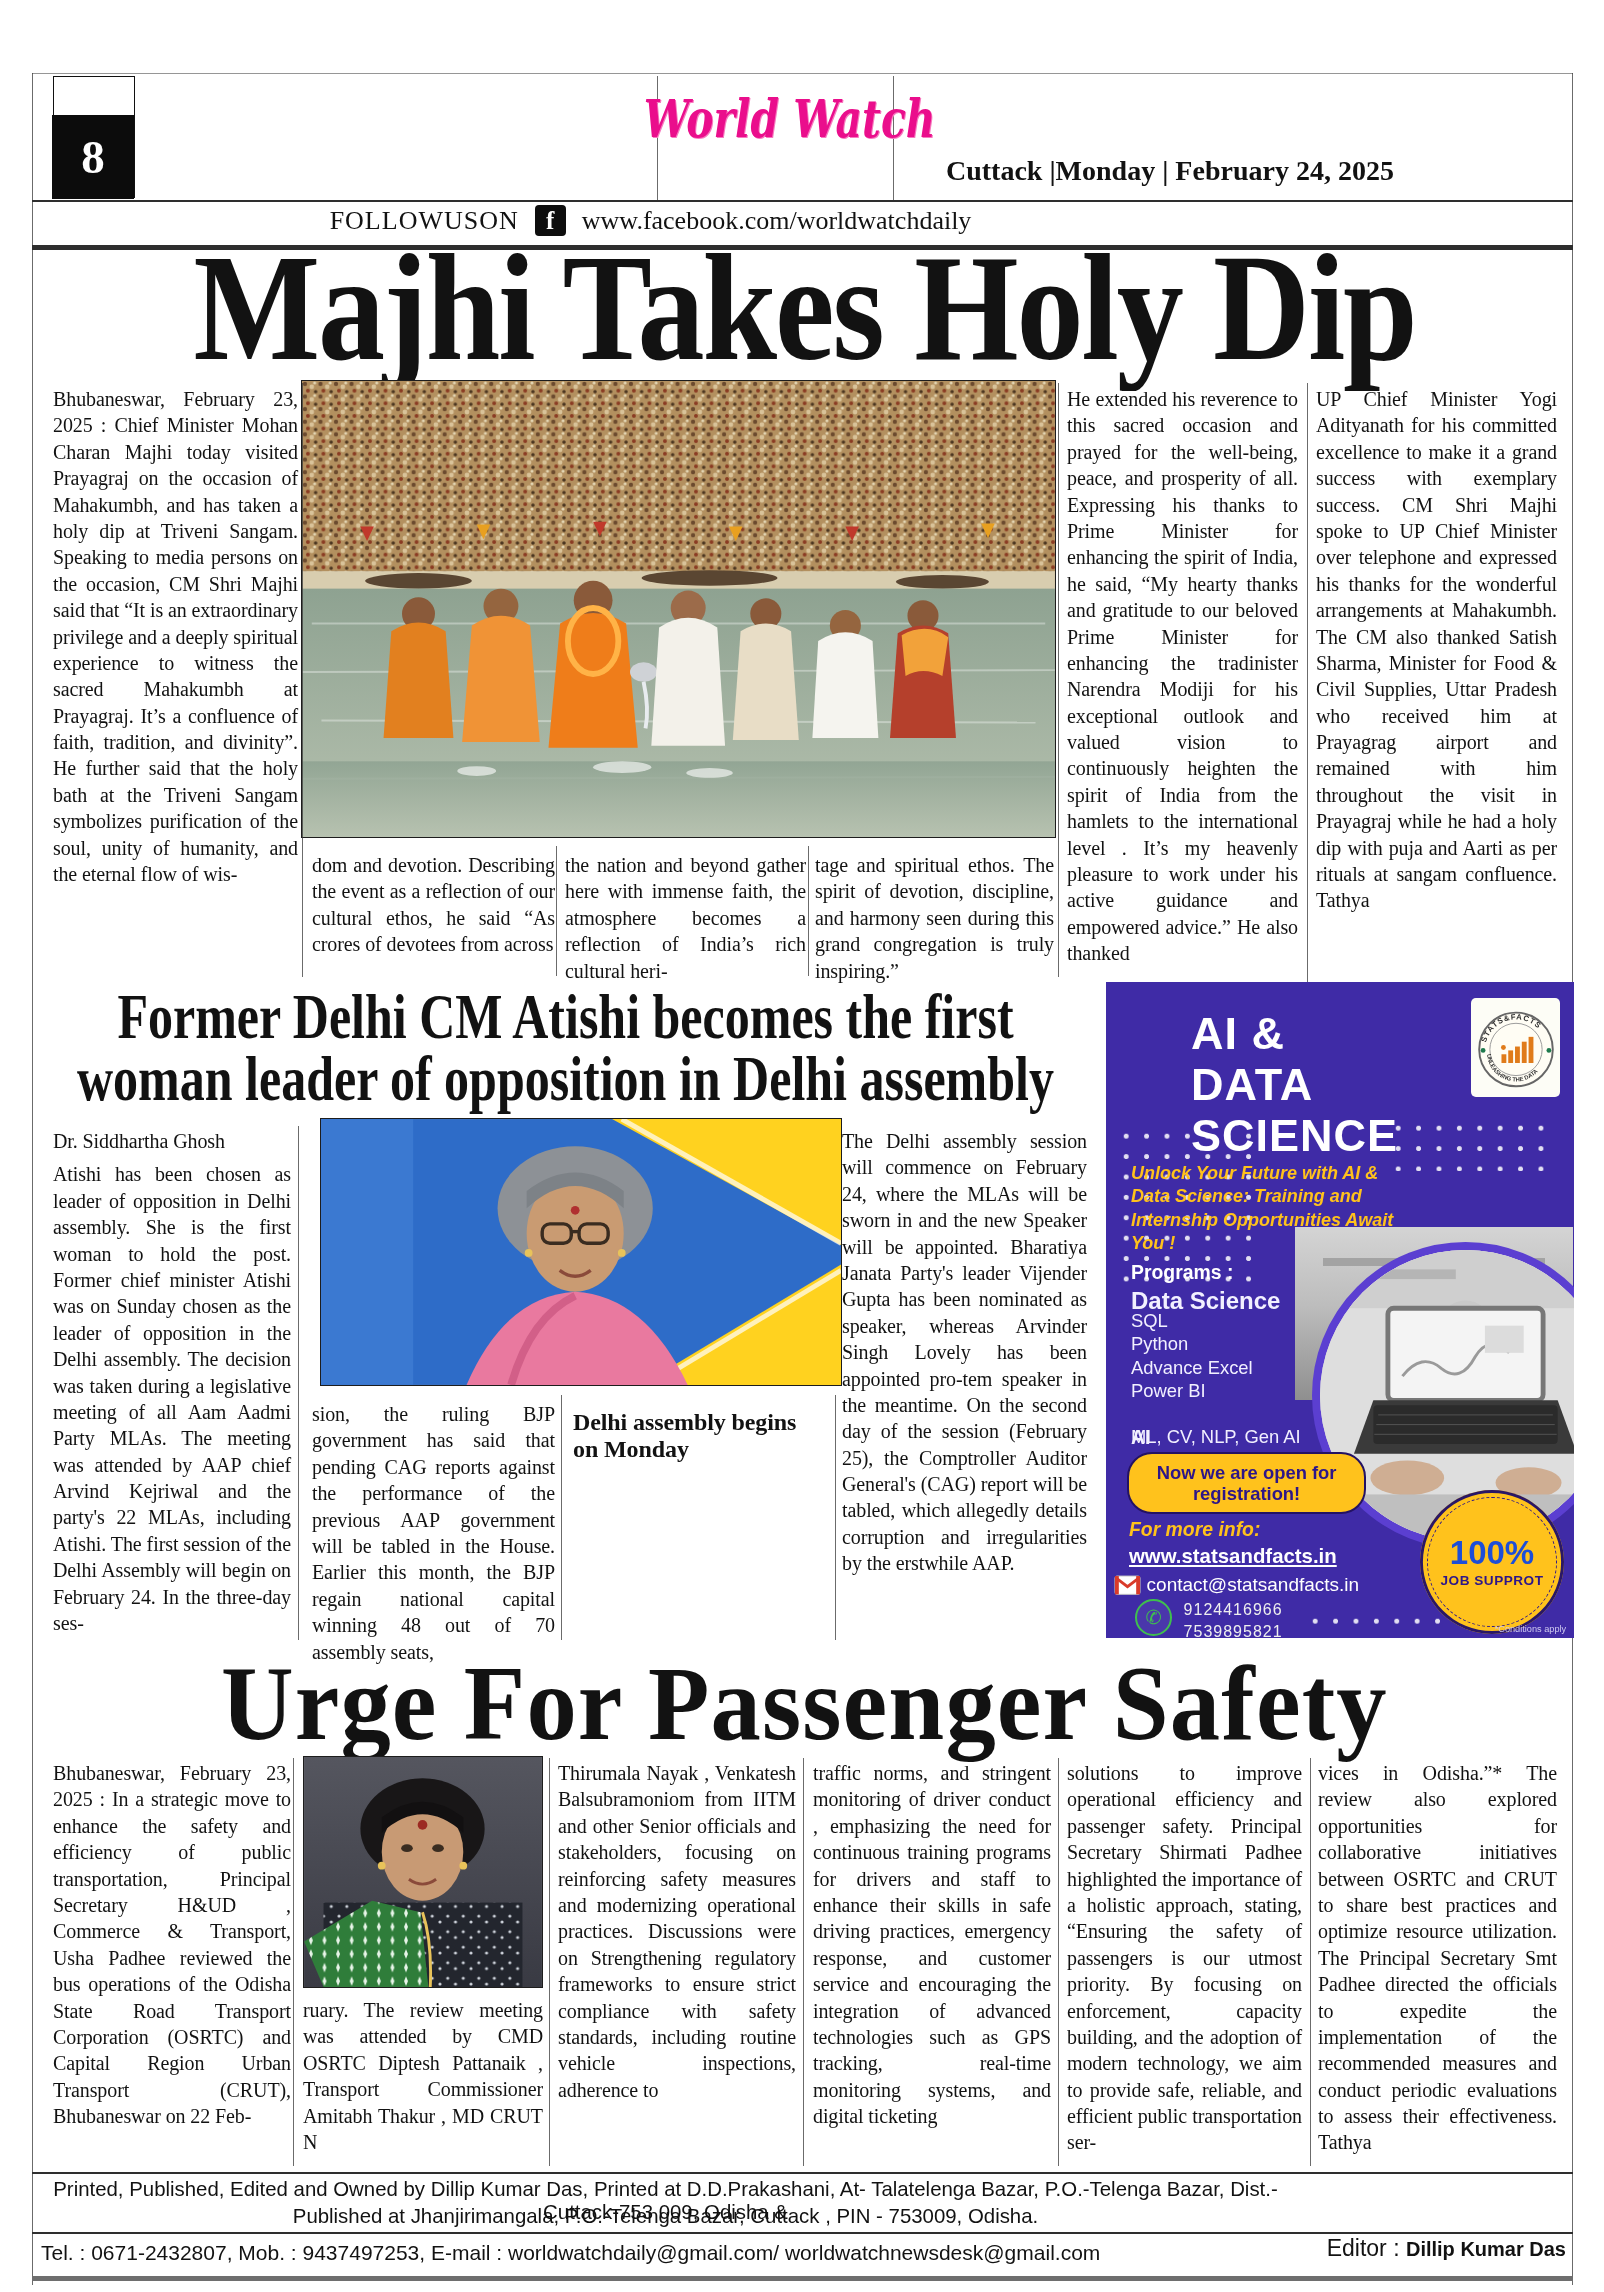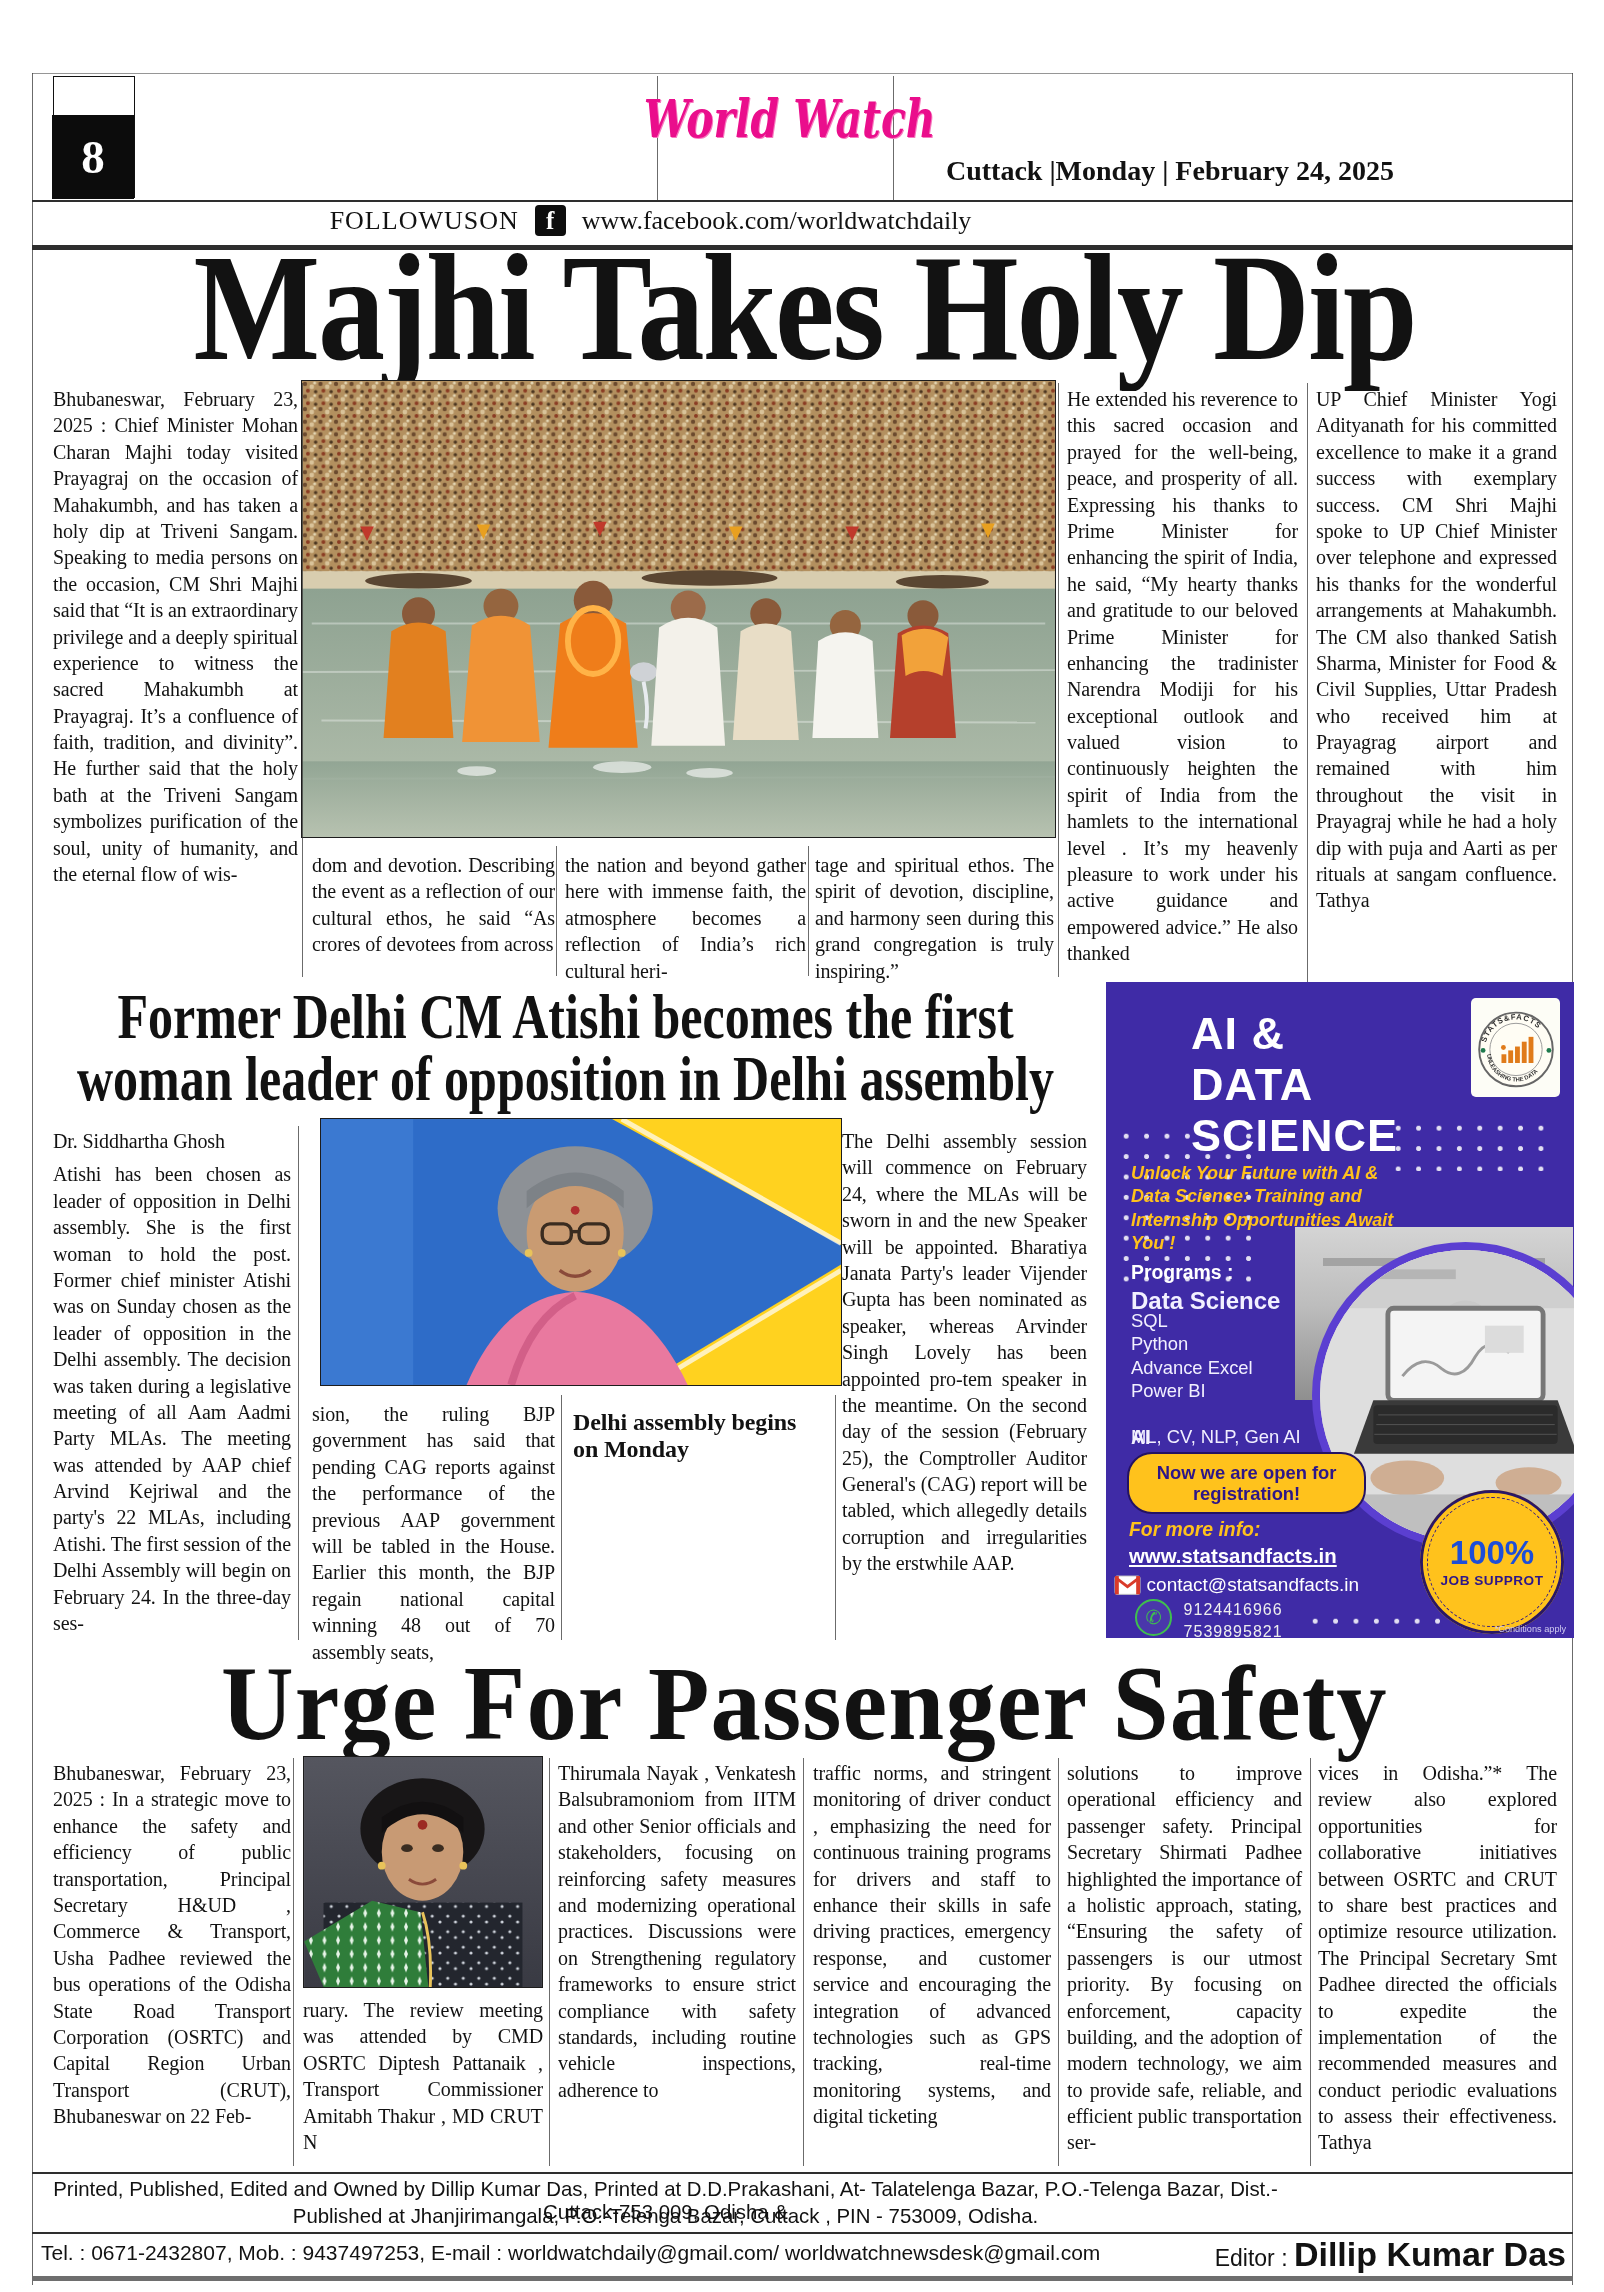--- a/index.html
+++ b/index.html
@@ -35,21 +35,21 @@
         transform:scale(1.13,1.2);transform-origin:center top;letter-spacing:1px;}
   
   .col{position:absolute;text-align:justify;font-size:20px;line-height:1.32;letter-spacing:-0.1px;}
   .byline{text-align:left;margin-bottom:7px;}
   .subhead{font-size:24px;font-weight:bold;line-height:1.15;text-align:left;margin-top:7.8px;}
   .photo{position:absolute;border:1.9px solid #1d1d1d;overflow:hidden;background:#888;}
   
   .f-center{position:absolute;left:32px;width:1267px;text-align:center;font-family:"Liberation Sans",sans-serif;font-size:20.4px;}
   .f-contact{position:absolute;left:41px;top:2241px;font-family:"Liberation Sans",sans-serif;font-size:21px;}
   .f-editor{position:absolute;right:39px;top:2235px;font-family:"Liberation Sans",sans-serif;font-size:23px;}
-  .f-editor b{font-size:34px;}
+  .f-editor b{font-size:20px;}
   
   .ad{position:absolute;left:1106px;top:982px;width:468px;height:656px;background:#3f2ba6;overflow:hidden;
       font-family:"Liberation Sans",sans-serif;}
   .dots{position:absolute;background-image:radial-gradient(circle,rgba(255,255,255,.85) 2.1px,transparent 2.9px);
         background-size:20.4px 20.4px;}
   .ad-title{position:absolute;left:85px;top:27px;color:#fff;font-weight:bold;font-size:45px;line-height:1.13;letter-spacing:1px;}
   .ad-logo{position:absolute;right:13.6px;top:15.5px;width:89px;height:99px;background:#fdfdf6;border-radius:4.9px;
            display:flex;align-items:center;justify-content:center;}
   .ad-tag{position:absolute;left:25px;top:180px;width:277px;color:#ffc21c;font-weight:bold;font-style:italic;
           font-size:18px;line-height:1.3;}

